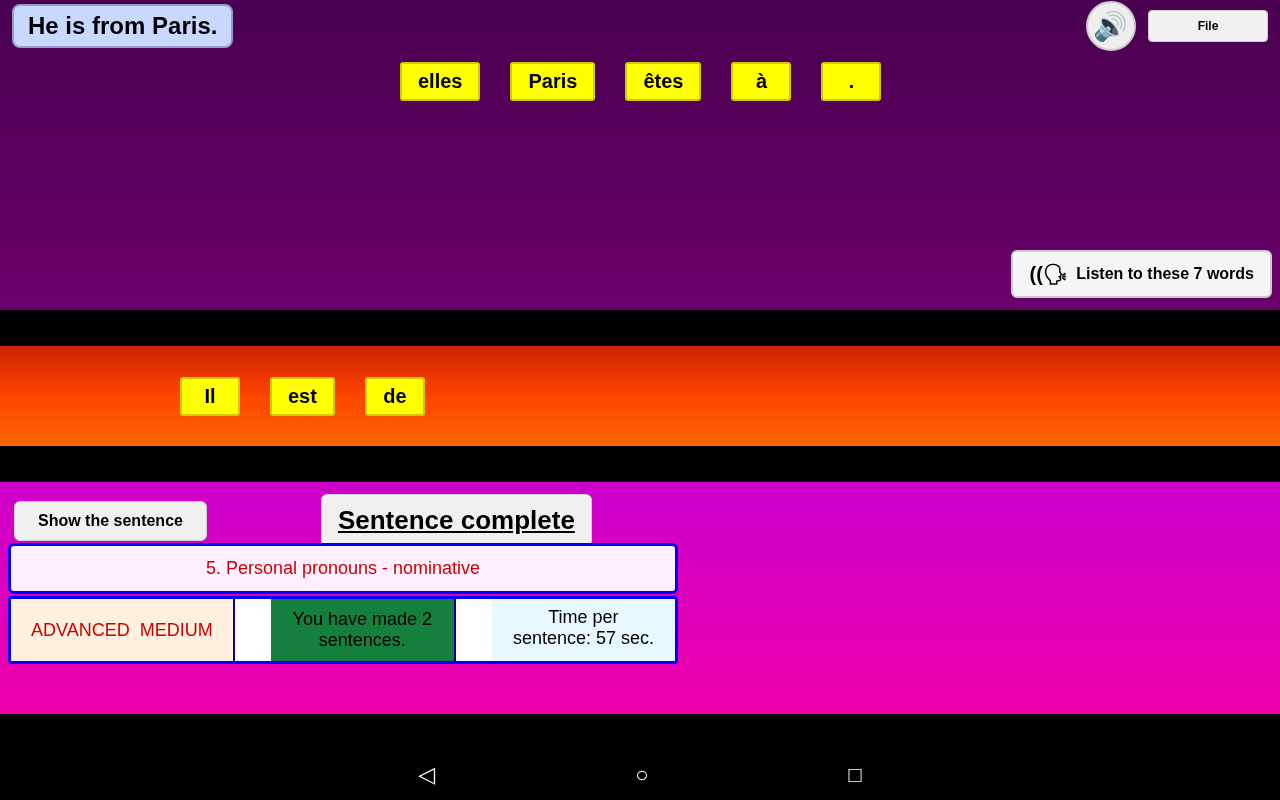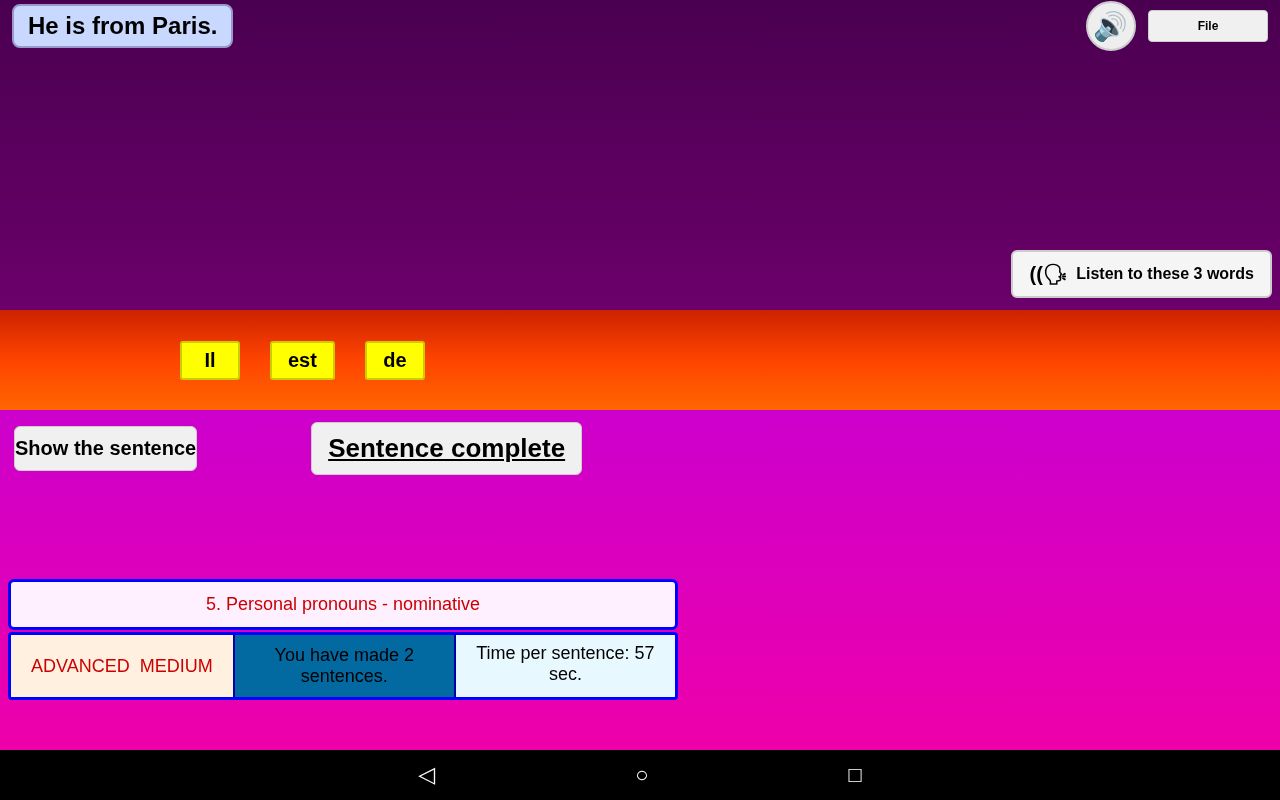--- a/index.html
+++ b/index.html
@@ -1,15 +1,15 @@
 <!DOCTYPE html>
 <html><head>
   <meta charset="utf-8">
   <style>
-    * { margin: 0; padding: 0; box-sizing: border-box; }
+    * { margin: 0; padding: 0; box-sizing: border-box; gap: 36px; }
     body { width: 1280px; height: 800px; overflow: hidden; background: #000; font-family: Arial, sans-serif; }
 
     #app {
       width: 1280px;
       height: 800px;
       position: relative;
       display: flex;
       flex-direction: column;
     }
 
@@ -147,22 +147,22 @@
       display: flex;
       align-items: center;
       padding: 12px 14px;
       gap: 20px;
     }
 
     #show-sentence-btn {
       background: #f0f0f0;
       border: 1px solid #ccc;
       border-radius: 6px;
-      padding: 10px 0;
-      font-size: 20px;
+      padding: 10px 23px;
+      font-size: 16px;
       font-weight: bold;
       cursor: pointer;
     }
 
     #sentence-complete {
       background: #f0f0f0;
       border: 1px solid #ccc;
       border-radius: 6px;
       padding: 10px 16px;
       font-size: 26px;
@@ -207,21 +207,21 @@
       color: #cc0000;
       font-weight: normal;
       display: flex;
       gap: 10px;
       align-items: center;
       border-right: 2px solid #0000aa;
       white-space: nowrap;
     }
 
     #sentences-box {
-      background: #0369a1;
+      background: #15803d;
       padding: 10px 20px;
       font-size: 18px;
       color: #000;
       flex: 1;
       text-align: center;
       border-right: 2px solid #0000aa;
     }
 
     #time-box {
       background: #e8f8ff;
@@ -259,24 +259,31 @@
     <div id="header">
       <div id="sentence-display">He is from Paris.</div>
       <div id="header-right">
         <div id="speaker-btn">
           <span>🔊</span>
         </div>
         <div id="file-btn">File</div>
       </div>
     </div>
 
+    <div id="top-words">
+      <div class="word-tile">elles</div>
+      <div class="word-tile">Paris</div>
+      <div class="word-tile">êtes</div>
+      <div class="word-tile">à</div>
+      <div class="word-tile">.</div>
+    </div>
 
     <div id="listen-btn">
       <span id="listen-icon">((🗣</span>
-      <span>Listen to these 3 words</span>
+      <span>Listen to these 7 words</span>
     </div>
   </div>
 
   <div id="middle-section">
     <div id="middle-words">
       <div class="word-tile">Il</div>
       <div class="word-tile">est</div>
       <div class="word-tile">de</div>
     </div>
   </div>

